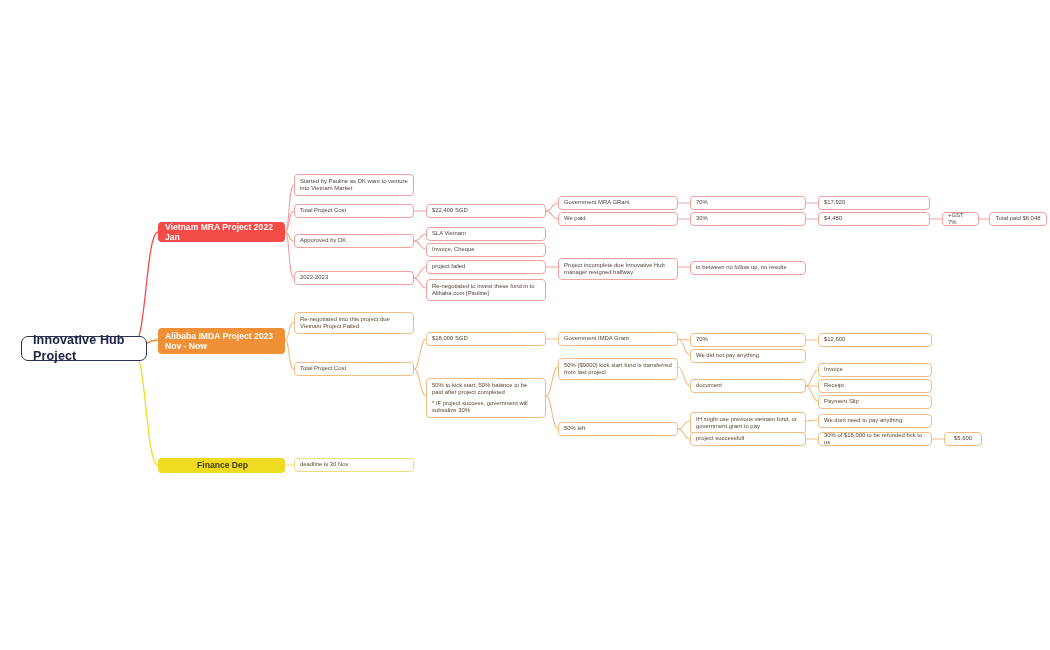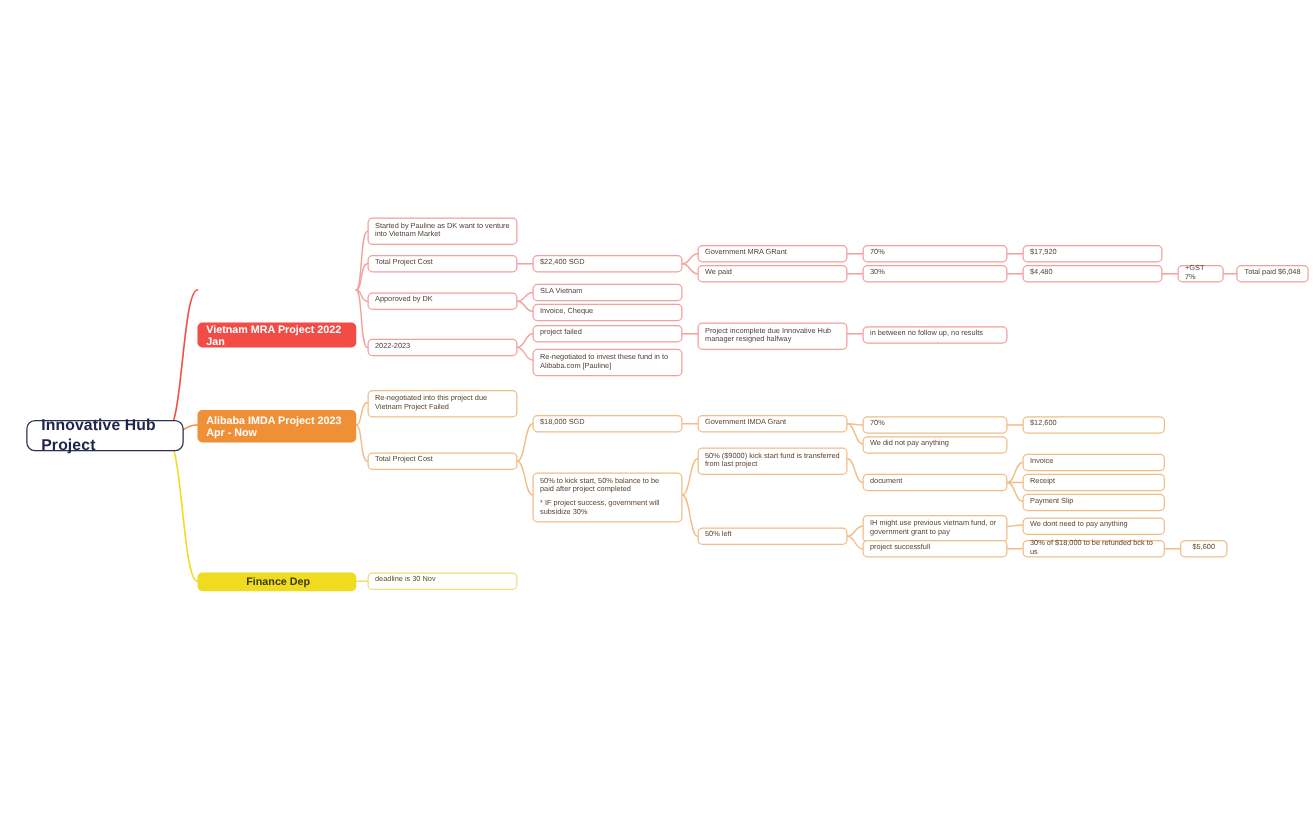--- a/index.html
+++ b/index.html
@@ -44,21 +44,21 @@
   }
   
   .l1 {
     color: #ffffff;
     font-size: 8.6px;
     font-weight: bold;
     padding: 0 7px;
     border-radius: 4px;
   }
   .l1.red    { background: #f4table; }
-  .l1.red    { background: #f34b46; margin-top: 36px; }
+  .l1.red    { background: #f34b46; }
   .l1.orange { background: #ef9036; }
   .l1.yellow { background: #efdb20; color: #3d3a10; padding-left: 39px; }
   
   .leaf {
     background: #ffffff;
     font-size: 5.9px;
     padding: 3px 5px;
     border-radius: 4px;
     border: 0.9px solid #f2a3a0;
     color: #4a3a3a;
@@ -212,21 +212,21 @@
     <span>Project incomplete due Innovative Hub manager resigned halfway</span>
   </div>
   <div class="node leaf r" style="left:690px; top:261px; width:116px; height:14px;">
     <span>in between no follow up, no results</span>
   </div>
   <div class="node leaf r" style="left:426px; top:279px; width:120px; height:22px;">
     <span>Re-negotiated to invest these fund in to Alibaba.com [Pauline]</span>
   </div>
 
   <div class="node l1 orange" style="left:158px; top:328px; width:127px; height:26px; align-items:flex-start; padding-top:3px;">
-    <span>Alibaba IMDA Project 2023 Apr - Now</span>
+    <span>Alibaba IMDA Project 2023 Nov - Now</span>
   </div>
 
   <div class="node leaf o" style="left:294px; top:312px; width:120px; height:22px;">
     <span>Re-negotiated into this project due Vietnam Project Failed</span>
   </div>
   <div class="node leaf o" style="left:294px; top:362px; width:120px; height:14px;">
     <span>Total Project Cost</span>
   </div>
   <div class="node leaf o" style="left:426px; top:332px; width:120px; height:14px;">
     <span>$18,000 SGD</span>

